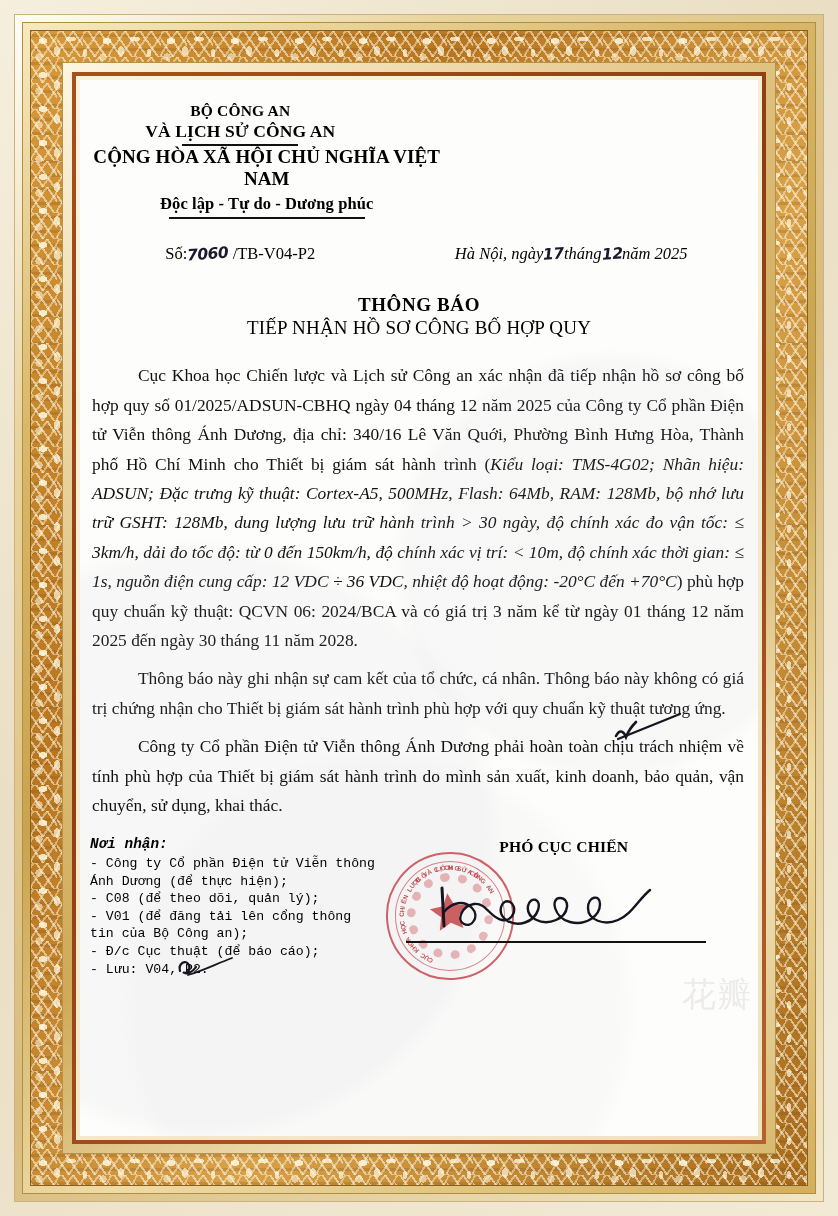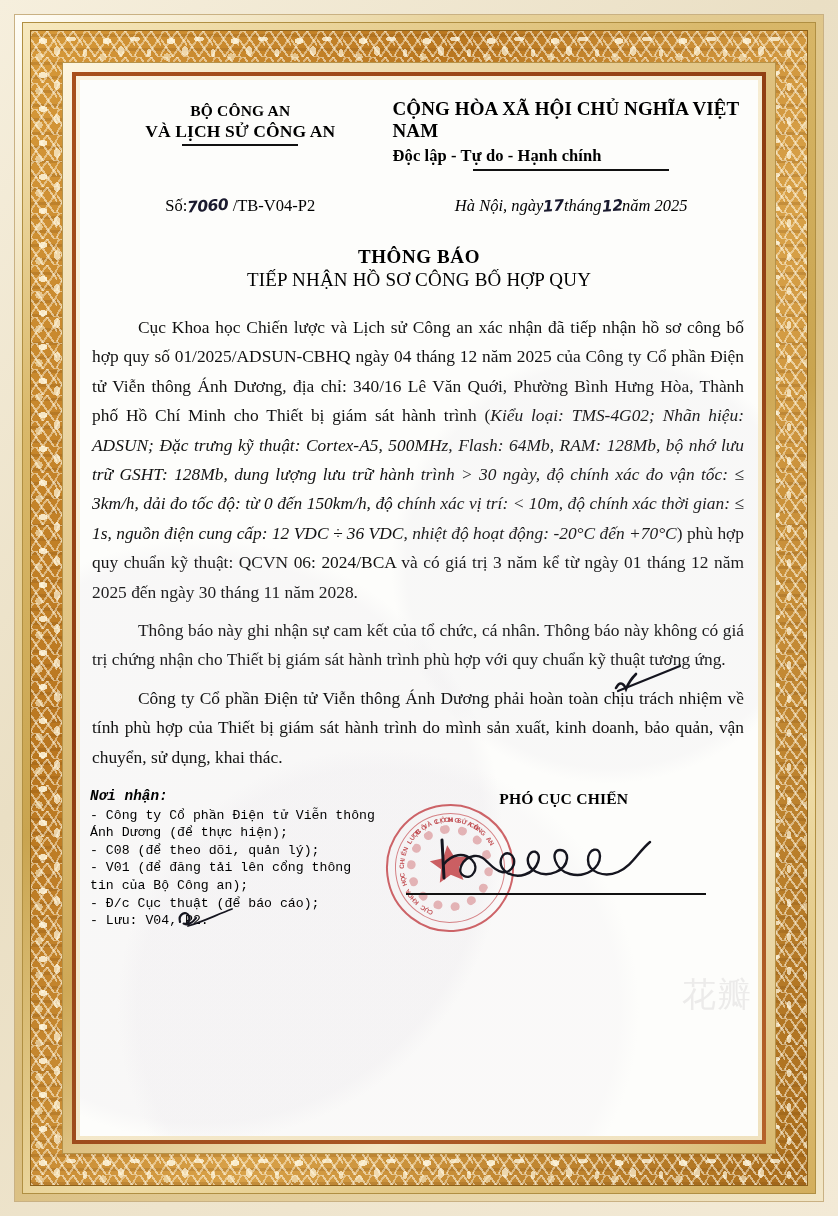--- a/index.html
+++ b/index.html
@@ -81,24 +81,24 @@
     position:absolute;right:6px;bottom:118px;
     font-size:34px;color:rgba(150,145,150,.16);
     letter-spacing:1px;
     font-family:"DejaVu Sans", sans-serif;
     transform:rotate(0deg);
     user-select:none;
   }
 
   
   .header{
-    position:relative;display:flex;padding:18px 8px 0 8px;
+    position:relative;display:flex;padding:18px 8px 0 8px;flex-direction:column;
   }
   .hdr-left{width:46%;text-align:center;padding-top:4px;}
-  .hdr-right{width:54%;text-align:left;}
+  .hdr-right{width:54%;text-align:center;}
   .ministry{
     font-size:15.5px;font-weight:bold;letter-spacing:.2px;
     font-family:"Liberation Serif", serif;
   }
   .dept{
     font-size:17.5px;font-weight:bold;line-height:1.16;margin-top:1px;
     letter-spacing:.1px;
   }
   .rule-dept{
     width:116px;height:2px;background:#111;margin:3px auto 0 auto;
@@ -218,21 +218,21 @@
   <div class="watermark">花瓣</div>
 
   <div class="header">
     <div class="hdr-left">
       <div class="ministry">BỘ CÔNG AN</div>
       <div class="dept">VÀ LỊCH SỬ CÔNG AN</div>
       <div class="rule-dept"></div>
     </div>
     <div class="hdr-right">
       <div class="country">CỘNG HÒA XÃ HỘI CHỦ NGHĨA VIỆT NAM</div>
-      <div class="motto">Độc lập - Tự do - Hạnh chính</div>
+      <div class="motto">Độc lập - Tự do - Dương phúc</div>
       <div class="rule-motto"></div>
     </div>
   </div>
 
   <div class="subhdr">
     <div class="sub-left">
       <span>Số:</span><span class="hw">7060</span>
       <span>/TB-V04-P2</span>
     </div>
     <div class="sub-right">

